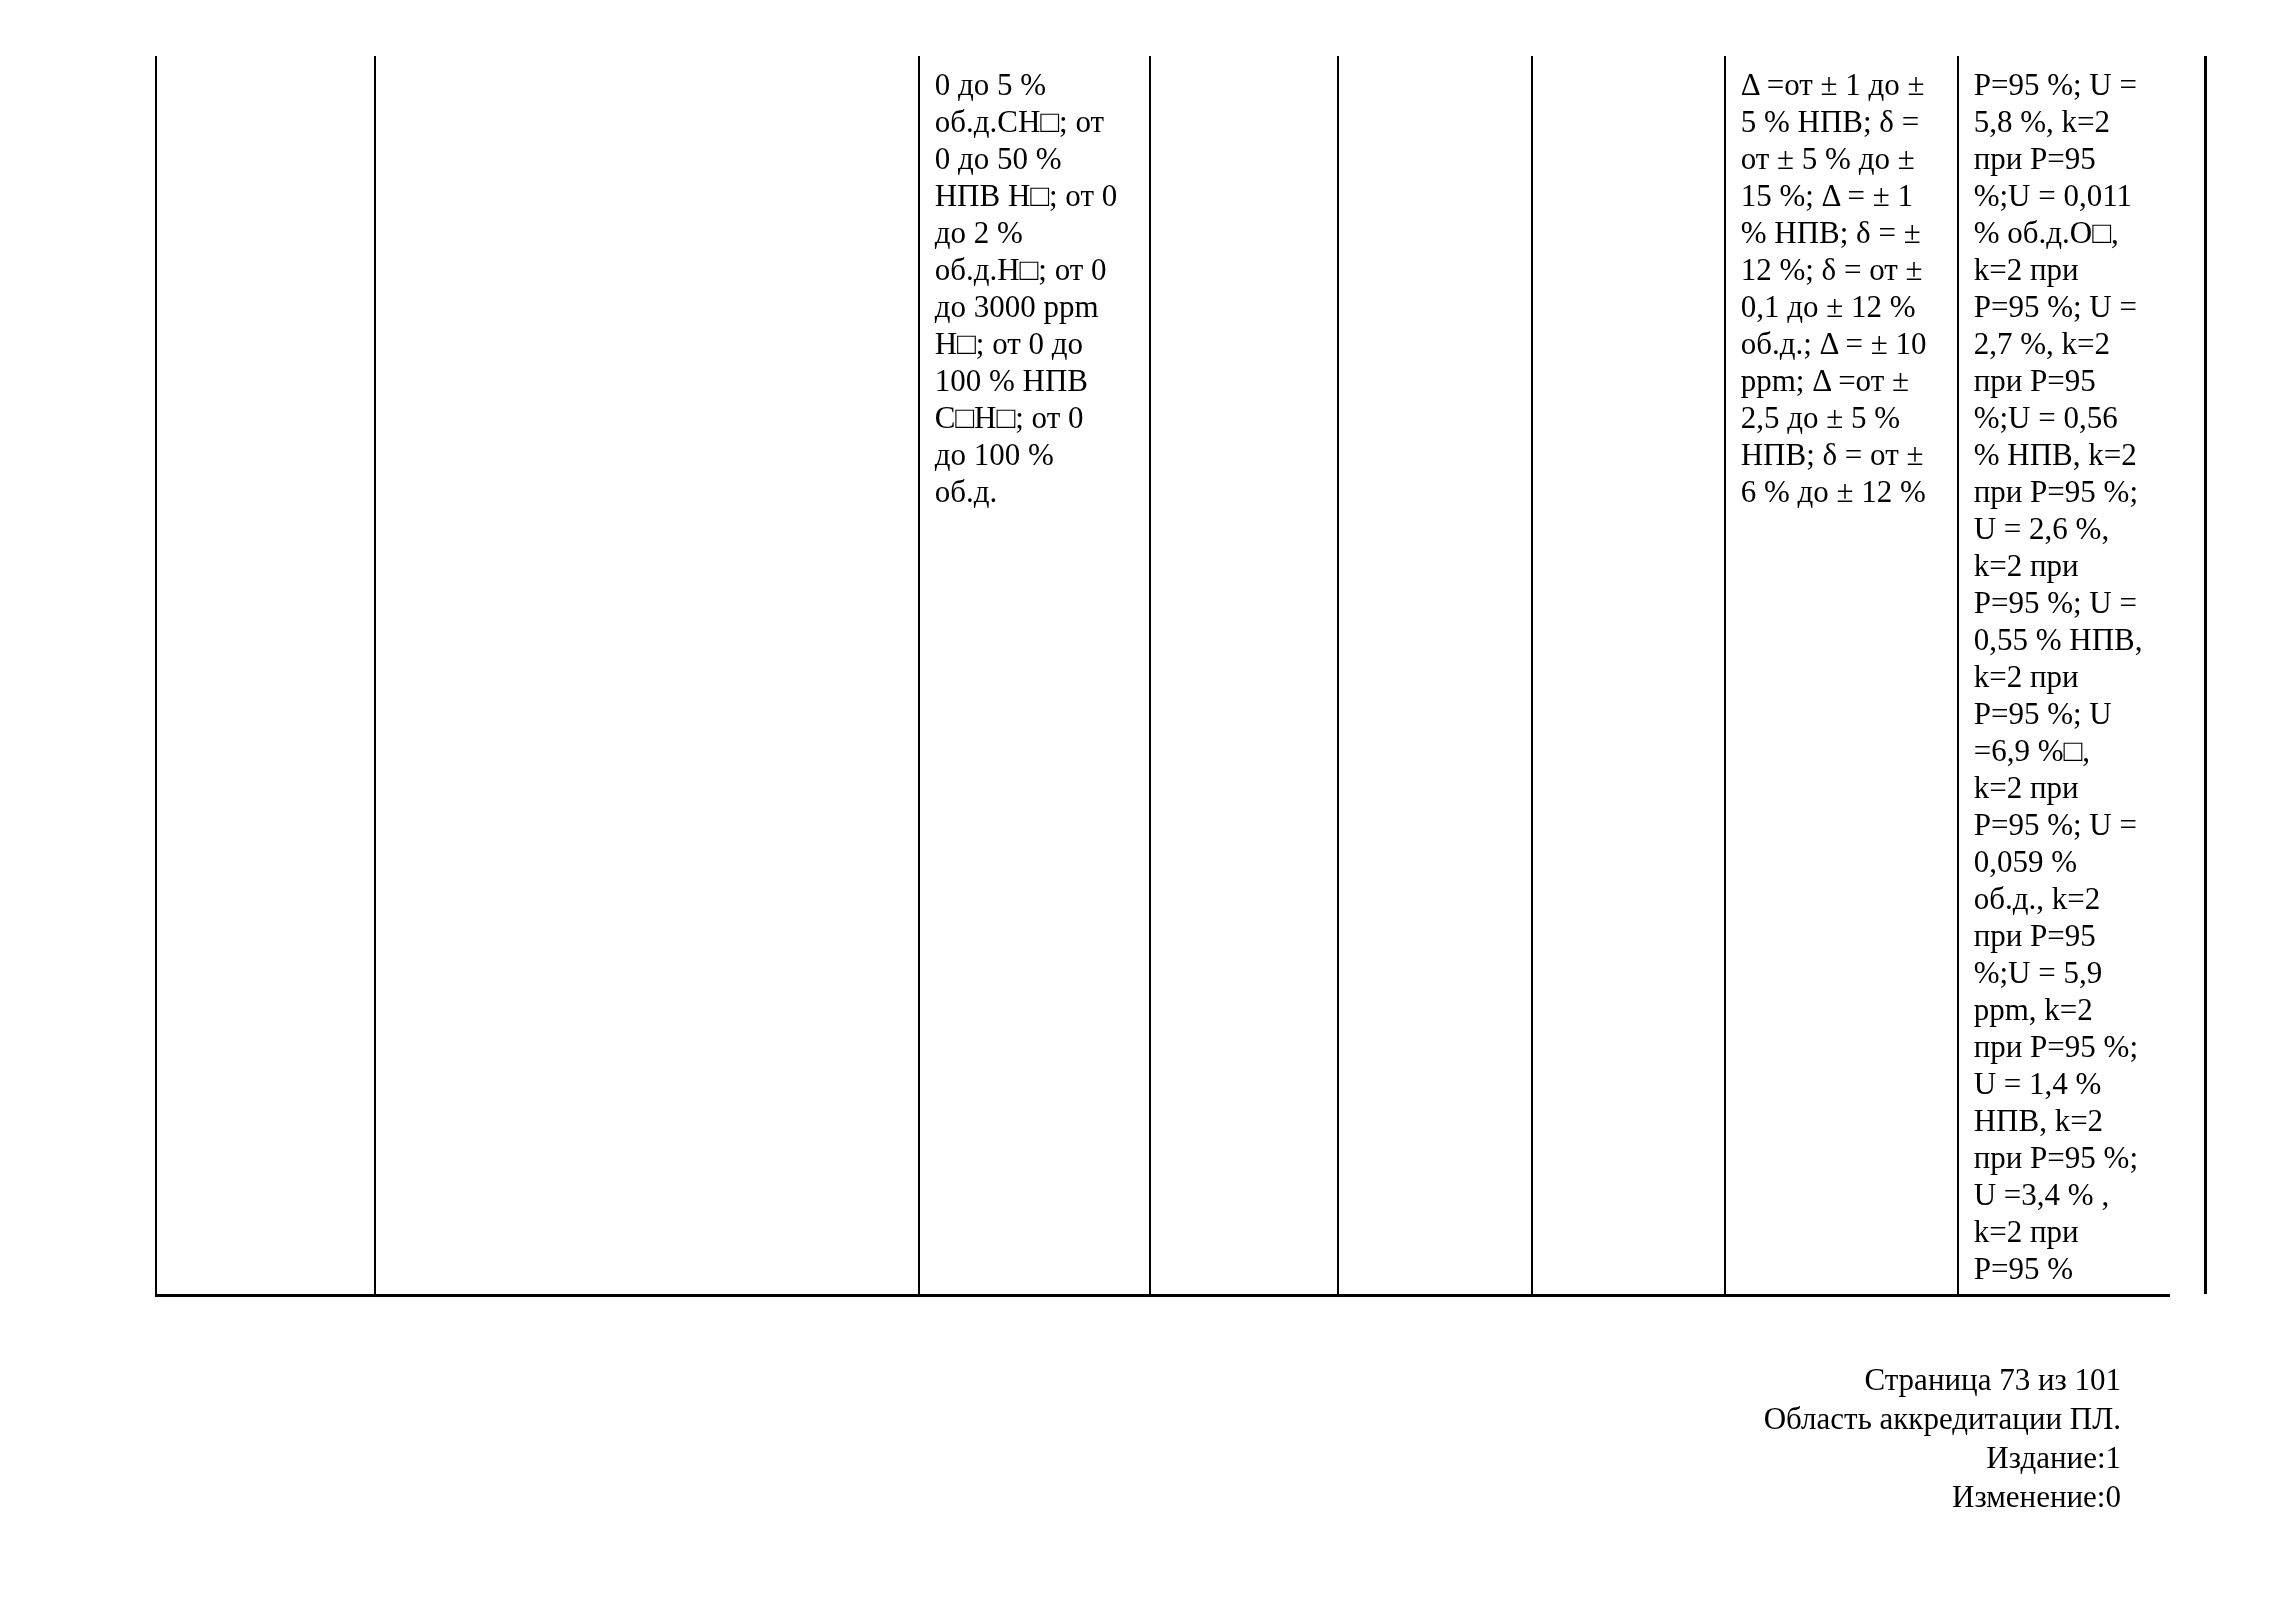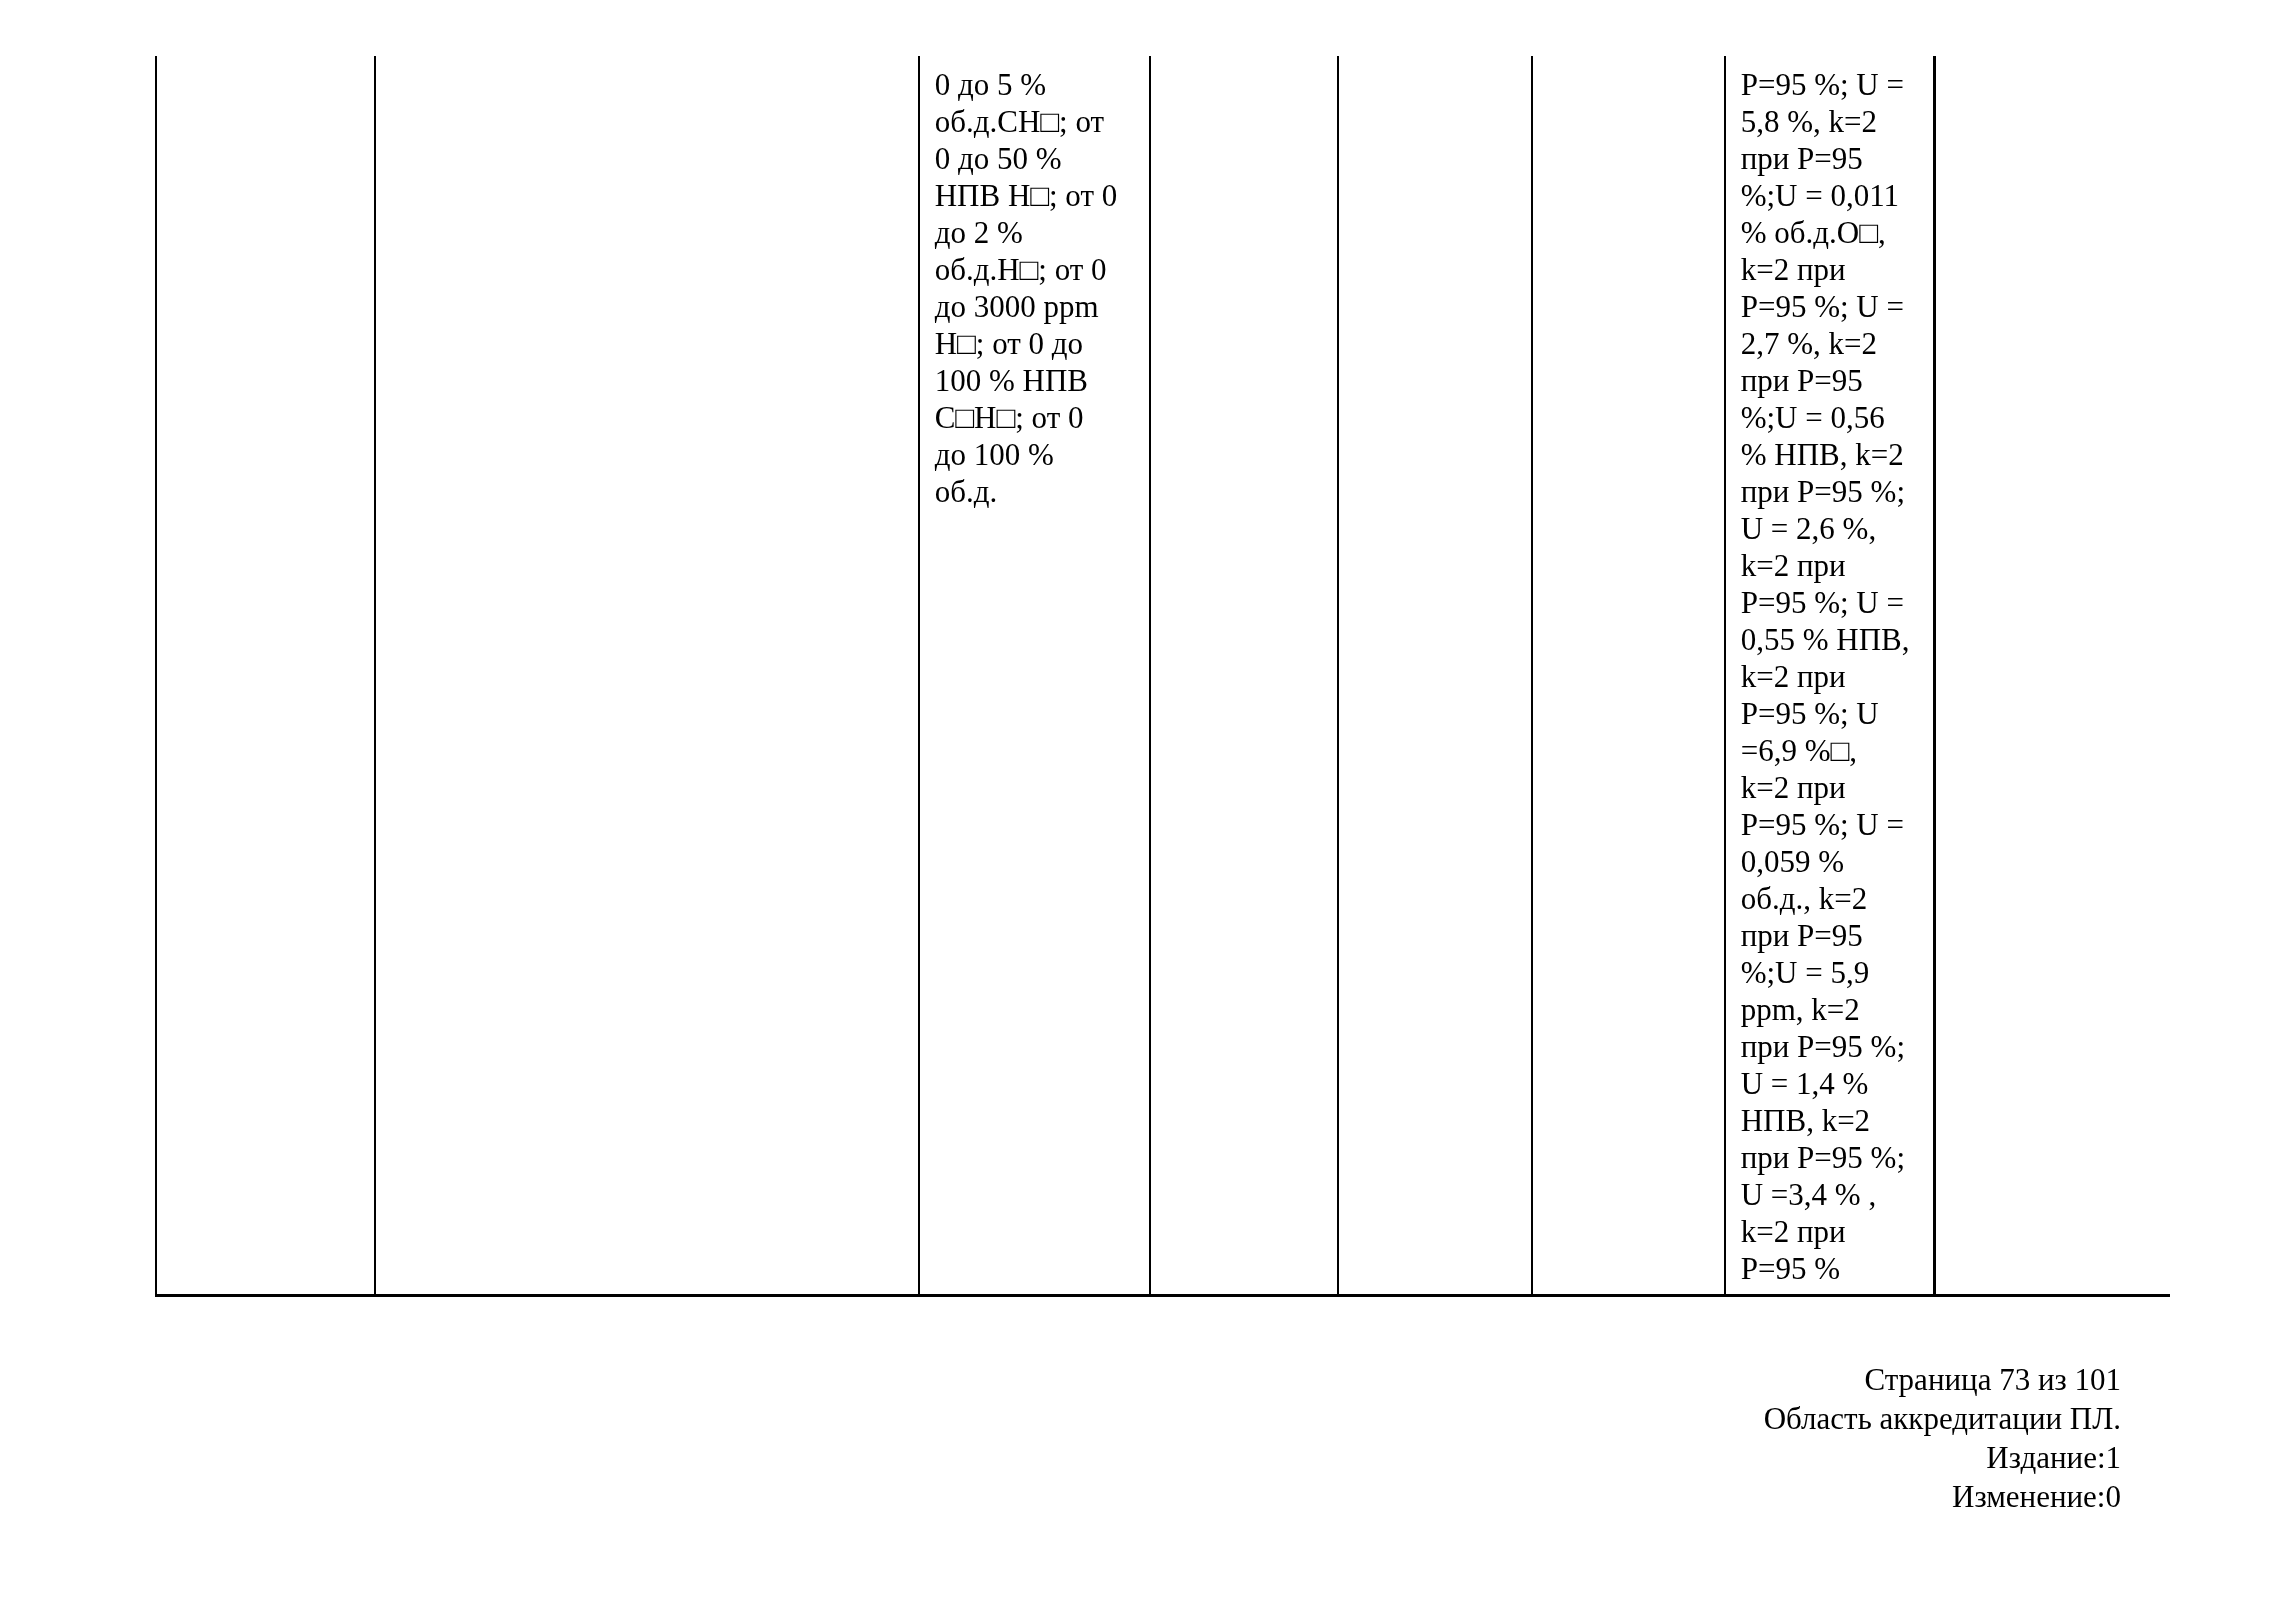--- a/index.html
+++ b/index.html
@@ -38,21 +38,21 @@
     white-space: pre-line;
     overflow: hidden;
   }
   .cell.c1 { width: 219px; }
   .cell.c2 { width: 544px; }
   .cell.c3 { width: 231px; }
   .cell.c4 { width: 188px; }
   .cell.c5 { width: 194px; }
   .cell.c6 { width: 193px; }
   .cell.c7 { width: 233px; }
-  .cell.c8 { width: 210px; border-right-width: 3.9px; }
+  .cell.c8 { width: 248px; border-right-width: 3.9px; }
   .page-footer {
     position: absolute;
     top: 1360px;
     right: 188px;
     text-align: right;
     font-size: 31px;
     line-height: 39px;
     white-space: pre-line;
   }
 </style>
@@ -72,20 +72,32 @@
 об.д.Н□; от 0
 до 3000 ppm
 Н□; от 0 до
 100 % НПВ
 С□Н□; от 0
 до 100 %
 об.д.</div>
     <div class="cell c4"></div>
     <div class="cell c5"></div>
     <div class="cell c6"></div>
+    <div class="cell c7">Δ =от ± 1 до ±
+5 % НПВ; δ =
+от ± 5 % до ±
+15 %; Δ = ± 1
+% НПВ; δ = ±
+12 %; δ = от ±
+0,1 до ± 12 %
+об.д.; Δ = ± 10
+ppm; Δ =от ±
+2,5 до ± 5 %
+НПВ; δ = от ±
+6 % до ± 12 %</div>
     <div class="cell c8">P=95 %; U =
 5,8 %, k=2
 при P=95
 %;U = 0,011
 % об.д.О□,
 k=2 при
 P=95 %; U =
 2,7 %, k=2
 при P=95
 %;U = 0,56

